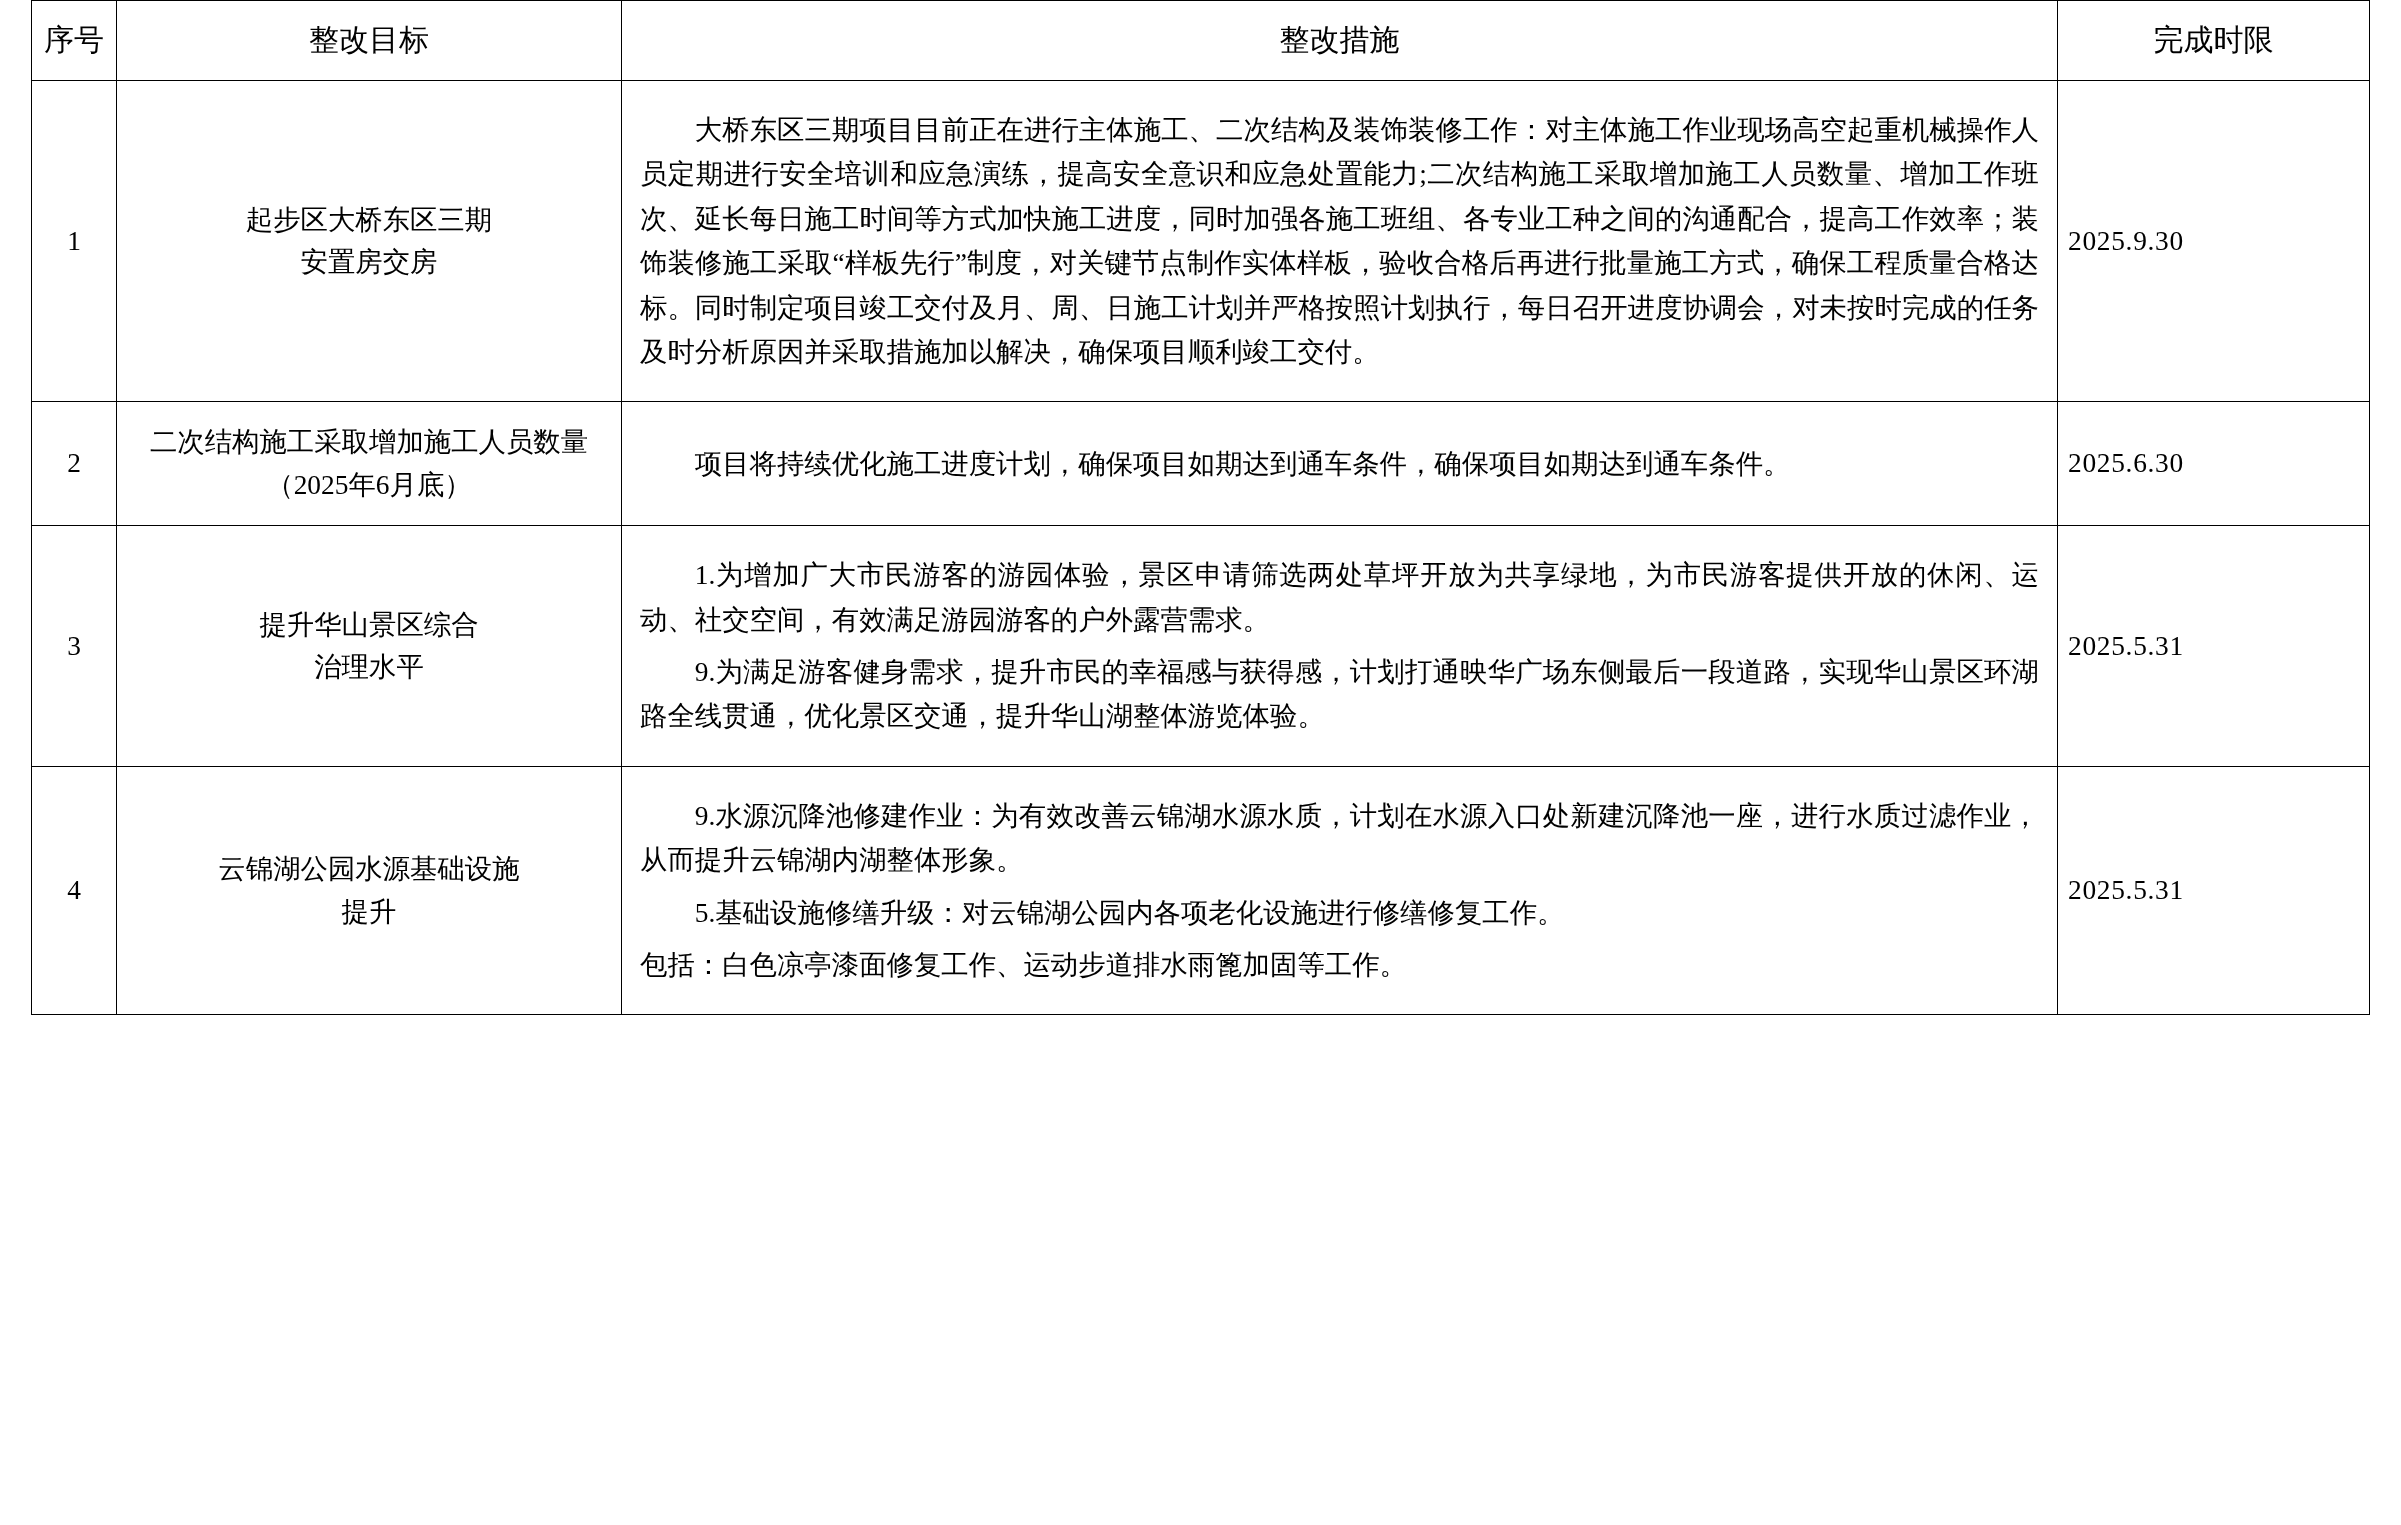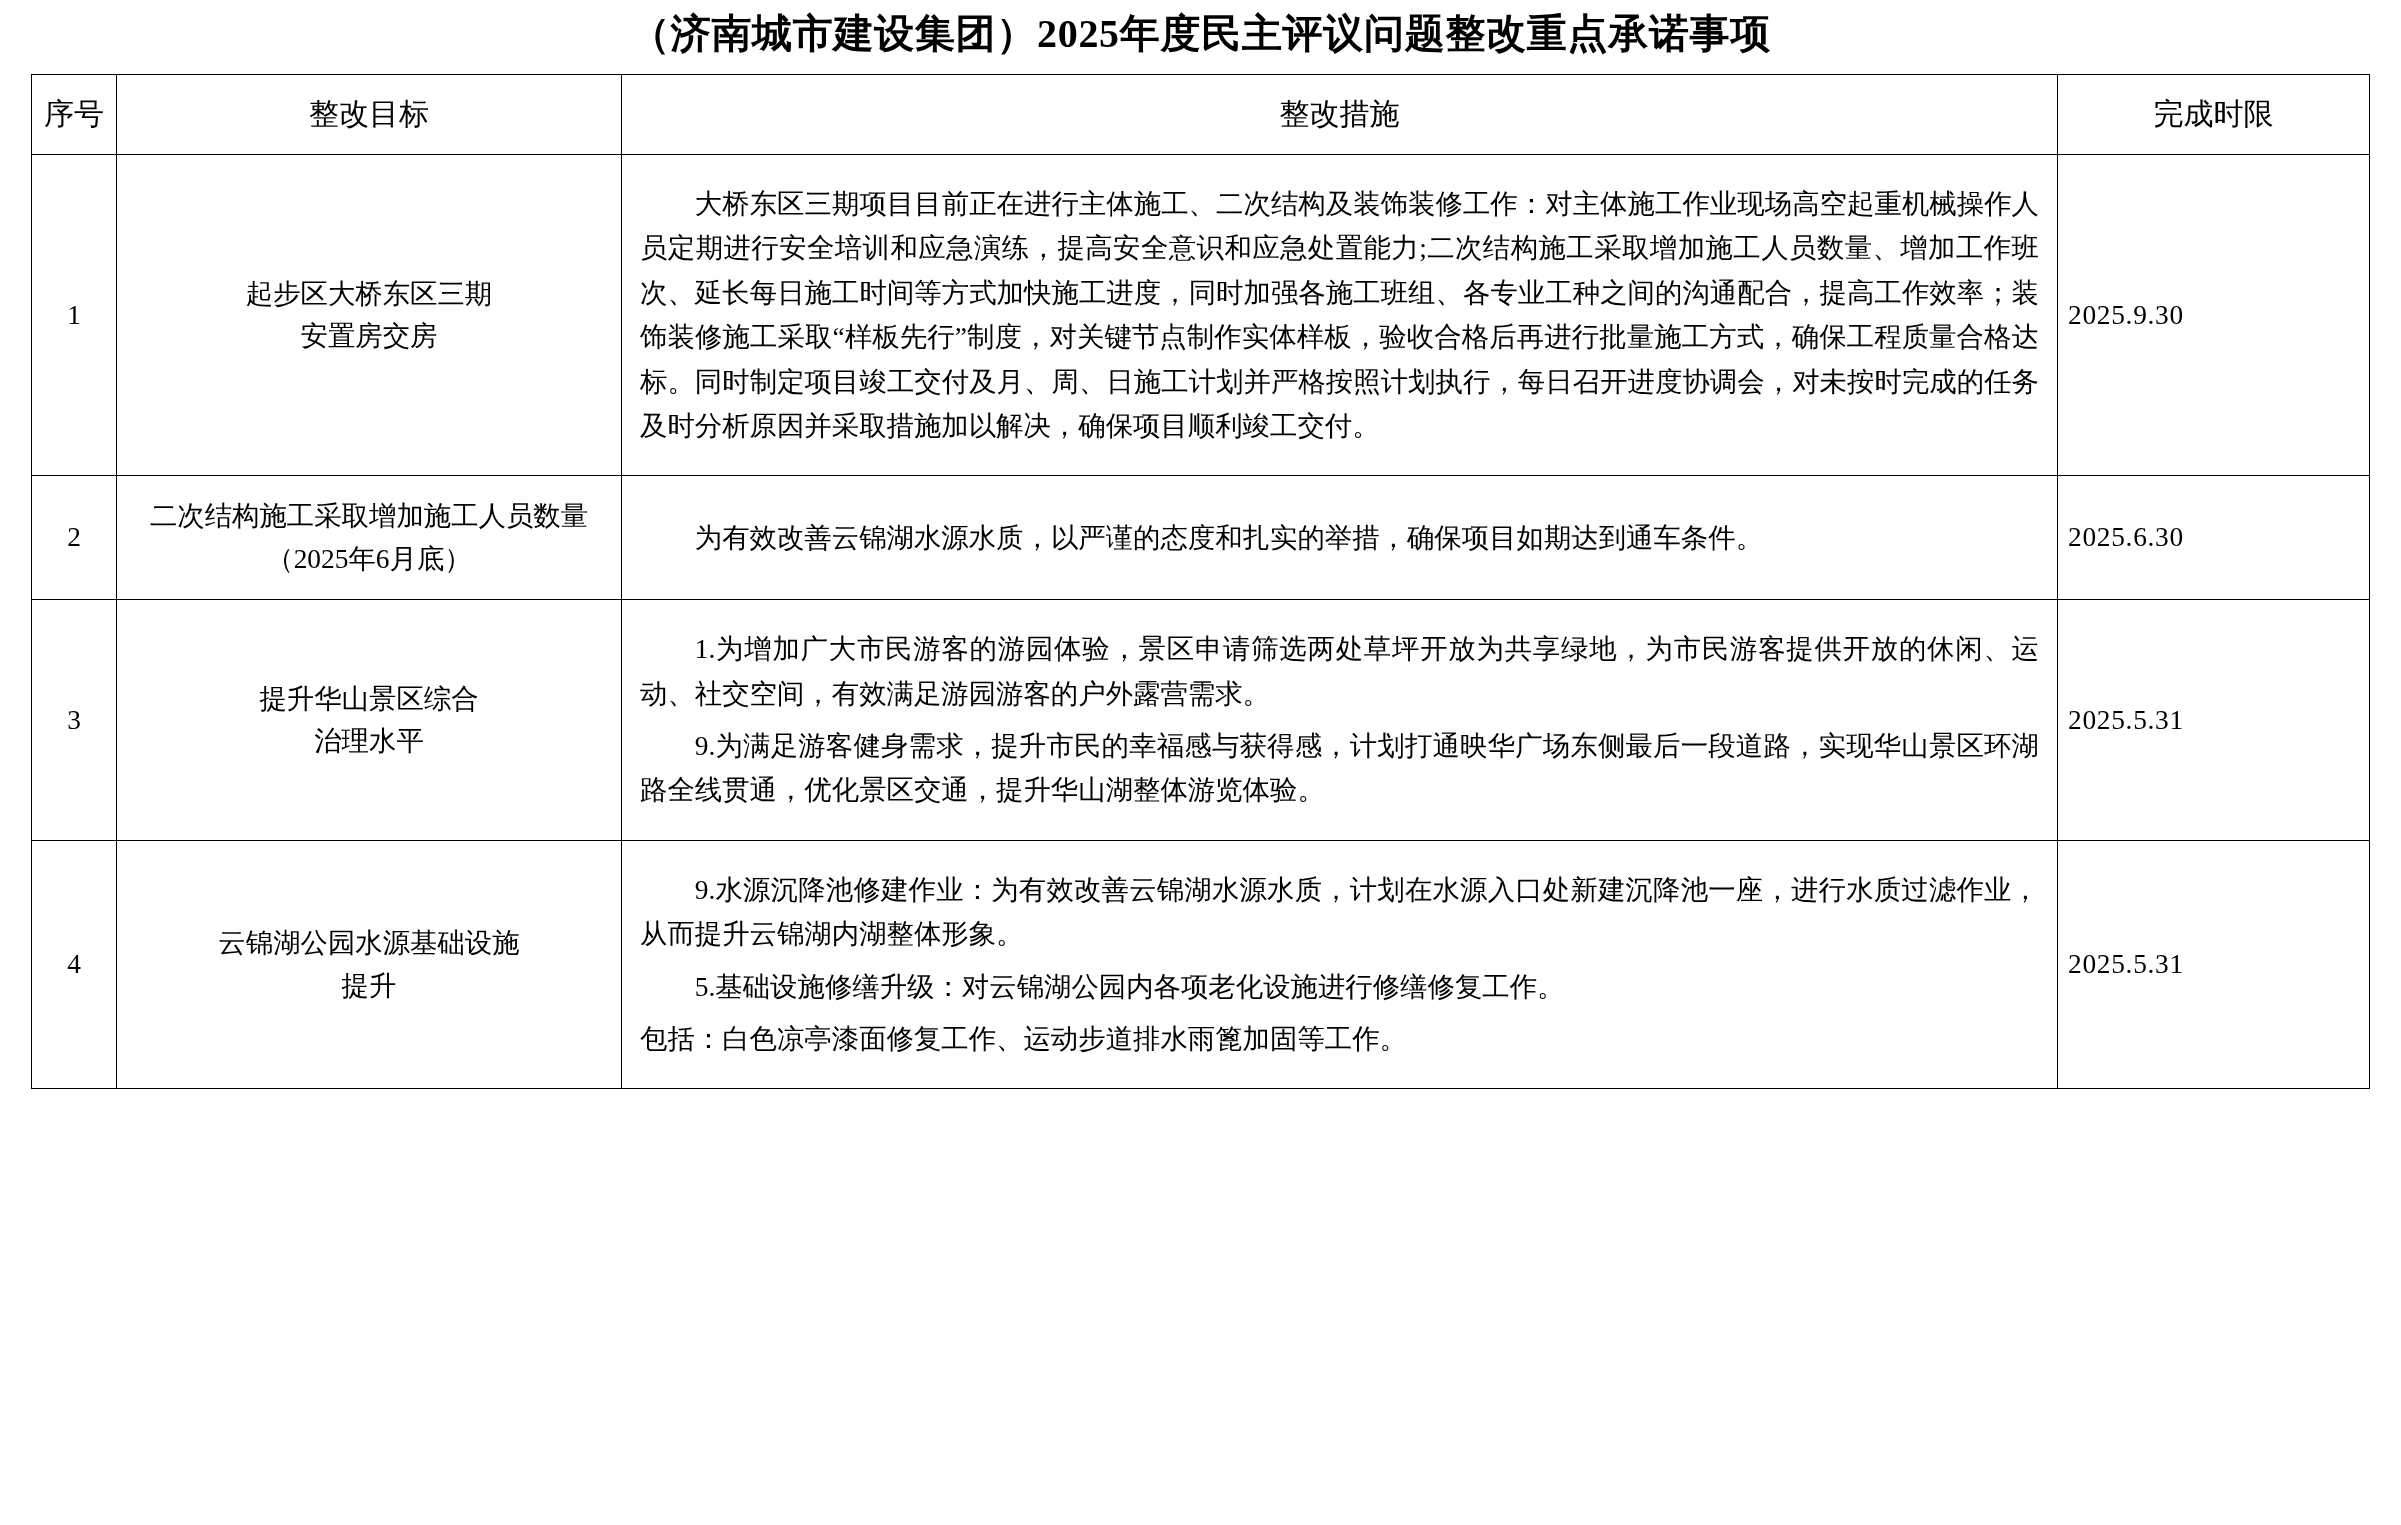--- a/index.html
+++ b/index.html
@@ -82,21 +82,20 @@
   }
   td.meas p.noindent {
     text-indent: 0;
   }
 </style>
 </head>
 <body>
 
 <div class="page">
 
-  <div class="doc-title">（济南城市建设集团）2025年度民主评议问题整改重点承诺事项</div>
 
   <table class="main-table">
     <colgroup>
       <col class="col-idx">
       <col class="col-goal">
       <col class="col-meas">
       <col class="col-due">
     </colgroup>
     <thead>
       <tr>
@@ -112,21 +111,21 @@
         <td class="goal">起步区大桥东区三期<br>安置房交房</td>
         <td class="meas">
             <p>大桥东区三期项目目前正在进行主体施工、二次结构及装饰装修工作：对主体施工作业现场高空起重机械操作人员定期进行安全培训和应急演练，提高安全意识和应急处置能力;二次结构施工采取增加施工人员数量、增加工作班次、延长每日施工时间等方式加快施工进度，同时加强各施工班组、各专业工种之间的沟通配合，提高工作效率；装饰装修施工采取“样板先行”制度，对关键节点制作实体样板，验收合格后再进行批量施工方式，确保工程质量合格达标。同时制定项目竣工交付及月、周、日施工计划并严格按照计划执行，每日召开进度协调会，对未按时完成的任务及时分析原因并采取措施加以解决，确保项目顺利竣工交付。</p>
           </td>
         <td class="due">2025.9.30</td>
       </tr>
       <tr>
         <td class="idx">2</td>
         <td class="goal">二次结构施工采取增加施工人员数量（2025年6月底）</td>
         <td class="meas">
-            <p>为有效改善云锦湖水源水质，以严谨的态度和扎实的举措，确保项目如期达到通车条件。</p>
+            <p>项目将持续优化施工进度计划，确保项目如期达到通车条件，确保项目如期达到通车条件。</p>
           </td>
         <td class="due">2025.6.30</td>
       </tr>
       <tr>
         <td class="idx">3</td>
         <td class="goal">提升华山景区综合<br>治理水平</td>
         <td class="meas">
             <p>1.为增加广大市民游客的游园体验，景区申请筛选两处草坪开放为共享绿地，为市民游客提供开放的休闲、运动、社交空间，有效满足游园游客的户外露营需求。</p>
             <p>9.为满足游客健身需求，提升市民的幸福感与获得感，计划打通映华广场东侧最后一段道路，实现华山景区环湖路全线贯通，优化景区交通，提升华山湖整体游览体验。</p>
           </td>

